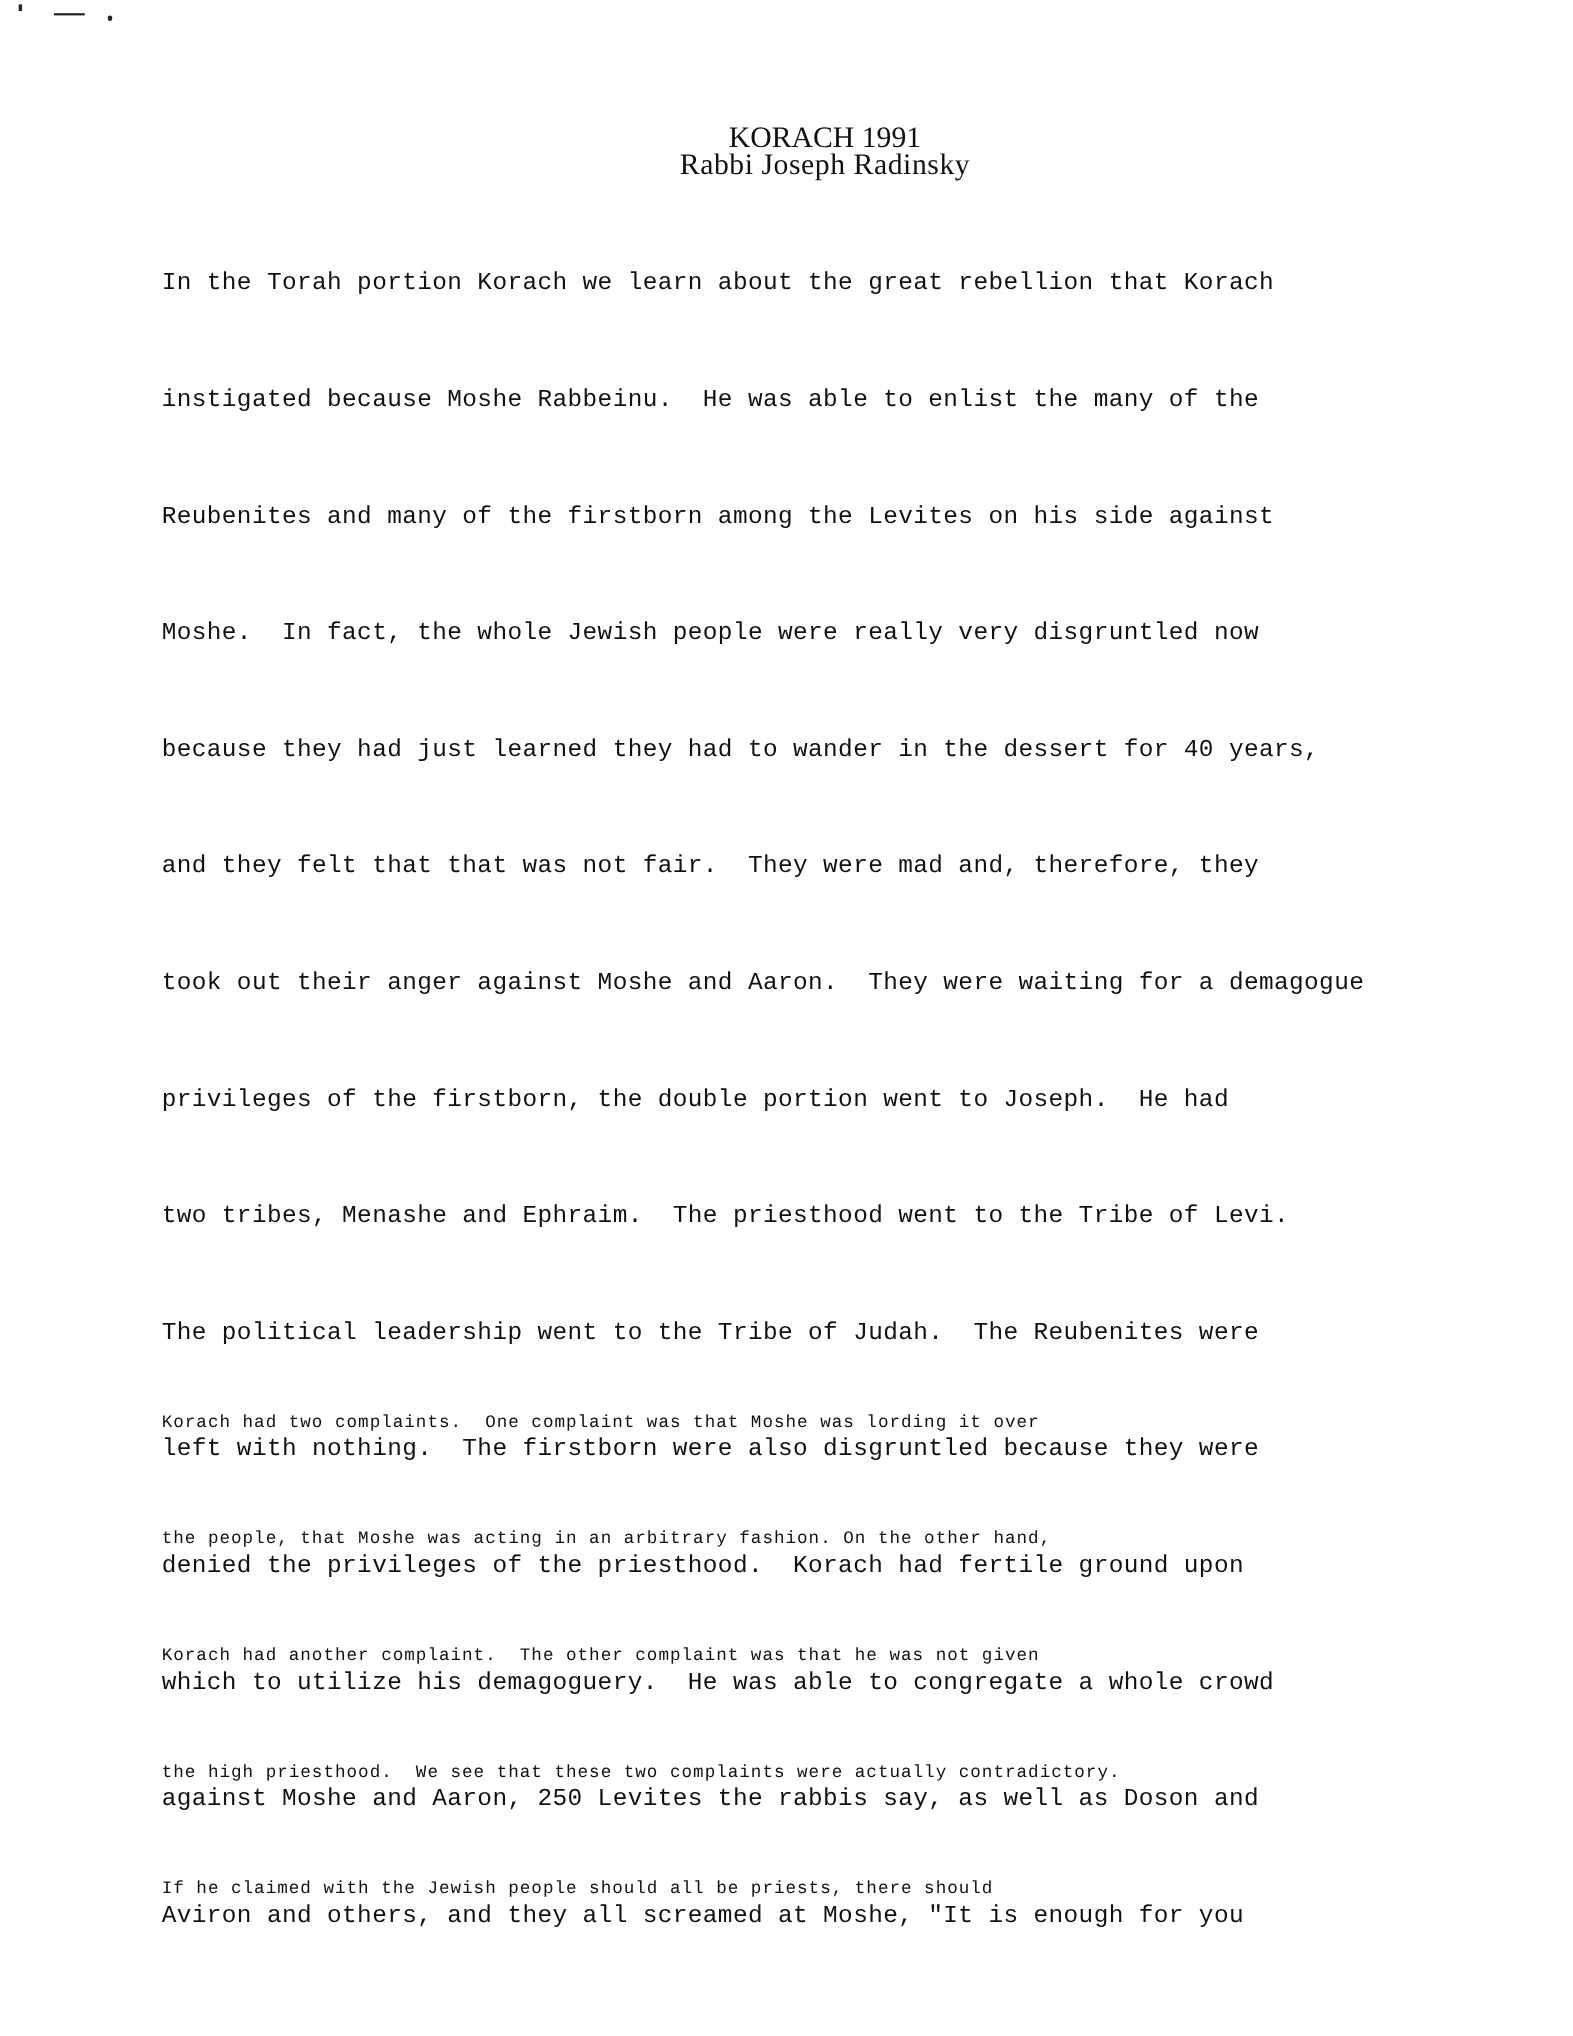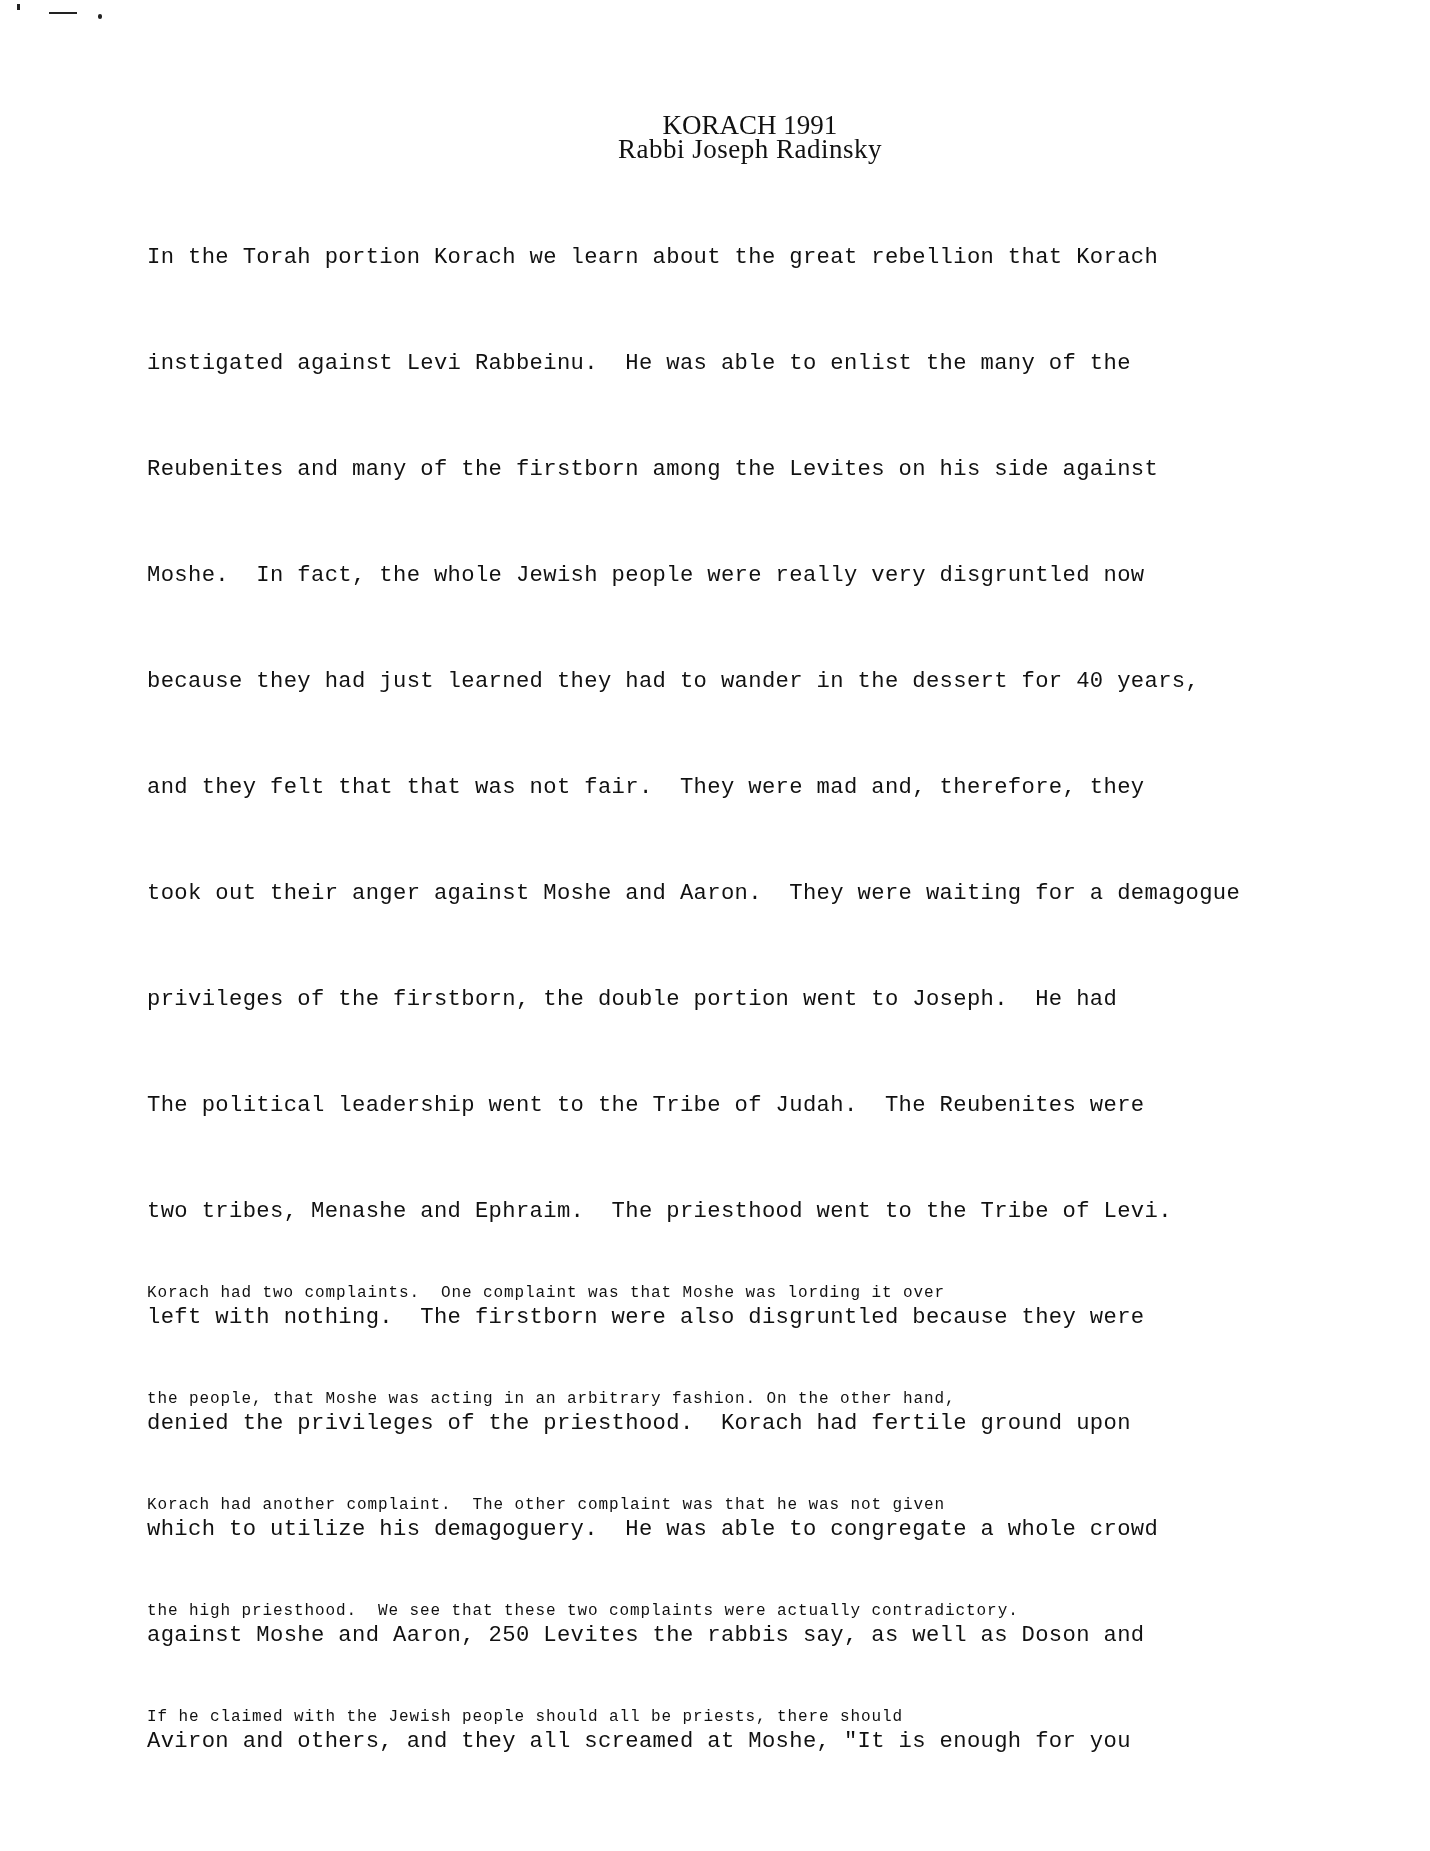--- a/index.html
+++ b/index.html
@@ -77,29 +77,29 @@
   <span class="mark-dot2"></span>
 </div>
 
 <div class="header">
   <span class="title">KORACH 1991</span>
   <span class="author">Rabbi Joseph Radinsky</span>
 </div>
 
 <div class="para para-1">
   <span class="line">In the Torah portion Korach we learn about the great rebellion that Korach</span>
-  <span class="line">instigated against Levi Rabbeinu.  He was able to enlist the many of the</span>
+  <span class="line">instigated because Moshe Rabbeinu.  He was able to enlist the many of the</span>
   <span class="line">Reubenites and many of the firstborn among the Levites on his side against</span>
   <span class="line">Moshe.  In fact, the whole Jewish people were really very disgruntled now</span>
   <span class="line">because they had just learned they had to wander in the dessert for 40 years,</span>
   <span class="line">and they felt that that was not fair.  They were mad and, therefore, they</span>
   <span class="line">took out their anger against Moshe and Aaron.  They were waiting for a demagogue</span>
   <span class="line">privileges of the firstborn, the double portion went to Joseph.  He had</span>
+  <span class="line">two tribes, Menashe and Ephraim.  The priesthood went to the Tribe of Levi.</span>
   <span class="line">The political leadership went to the Tribe of Judah.  The Reubenites were</span>
-  <span class="line">two tribes, Menashe and Ephraim.  The priesthood went to the Tribe of Levi.</span>
   <span class="line">left with nothing.  The firstborn were also disgruntled because they were</span>
   <span class="line">denied the privileges of the priesthood.  Korach had fertile ground upon</span>
   <span class="line">which to utilize his demagoguery.  He was able to congregate a whole crowd</span>
   <span class="line">against Moshe and Aaron, 250 Levites the rabbis say, as well as Doson and</span>
   <span class="line">Aviron and others, and they all screamed at Moshe, "It is enough for you</span>
   
   
 </div>
 
 <div class="para para-2">

